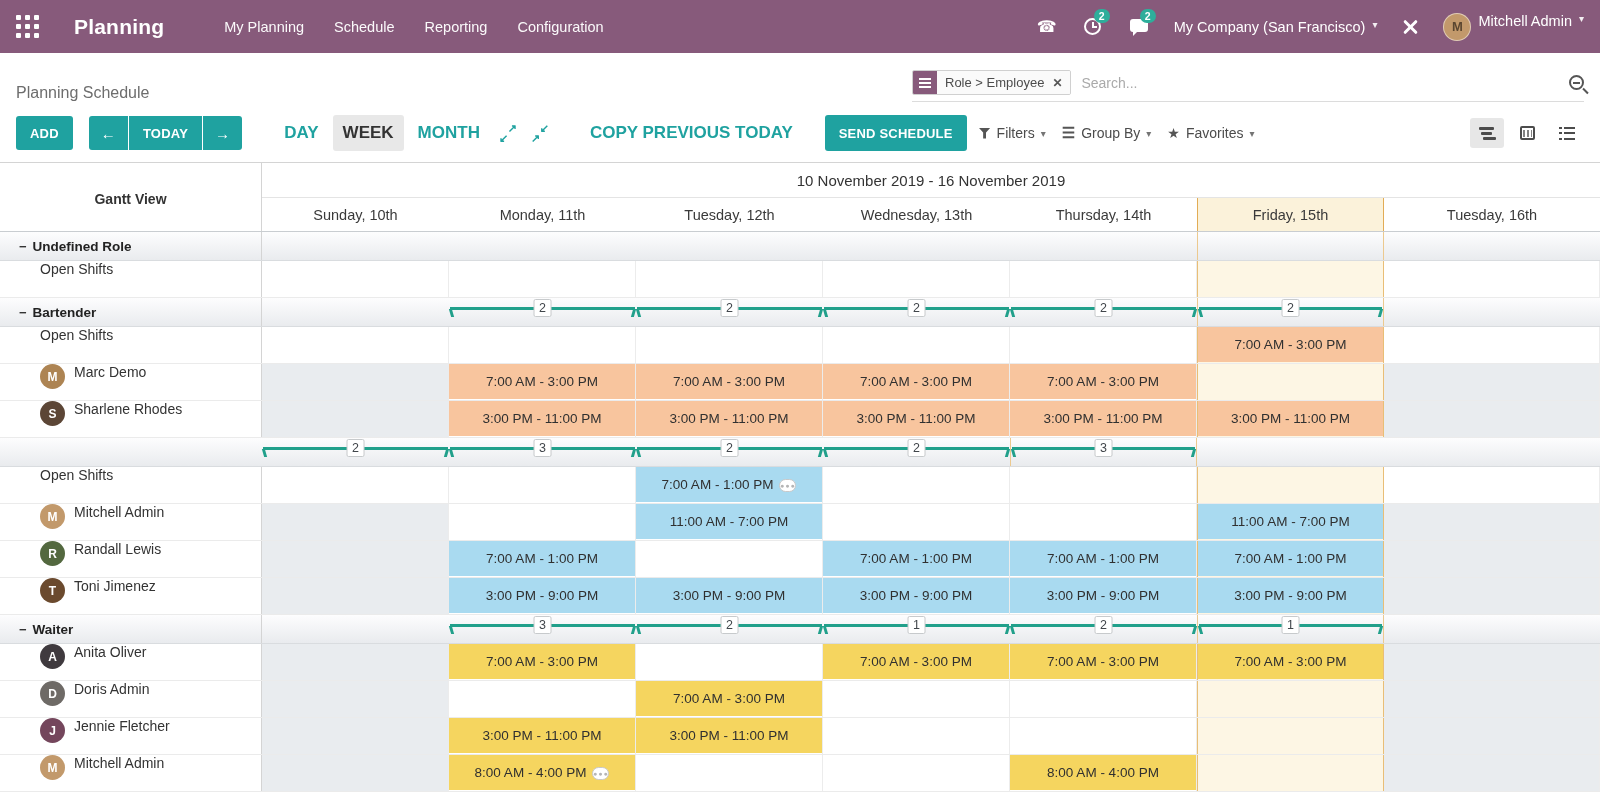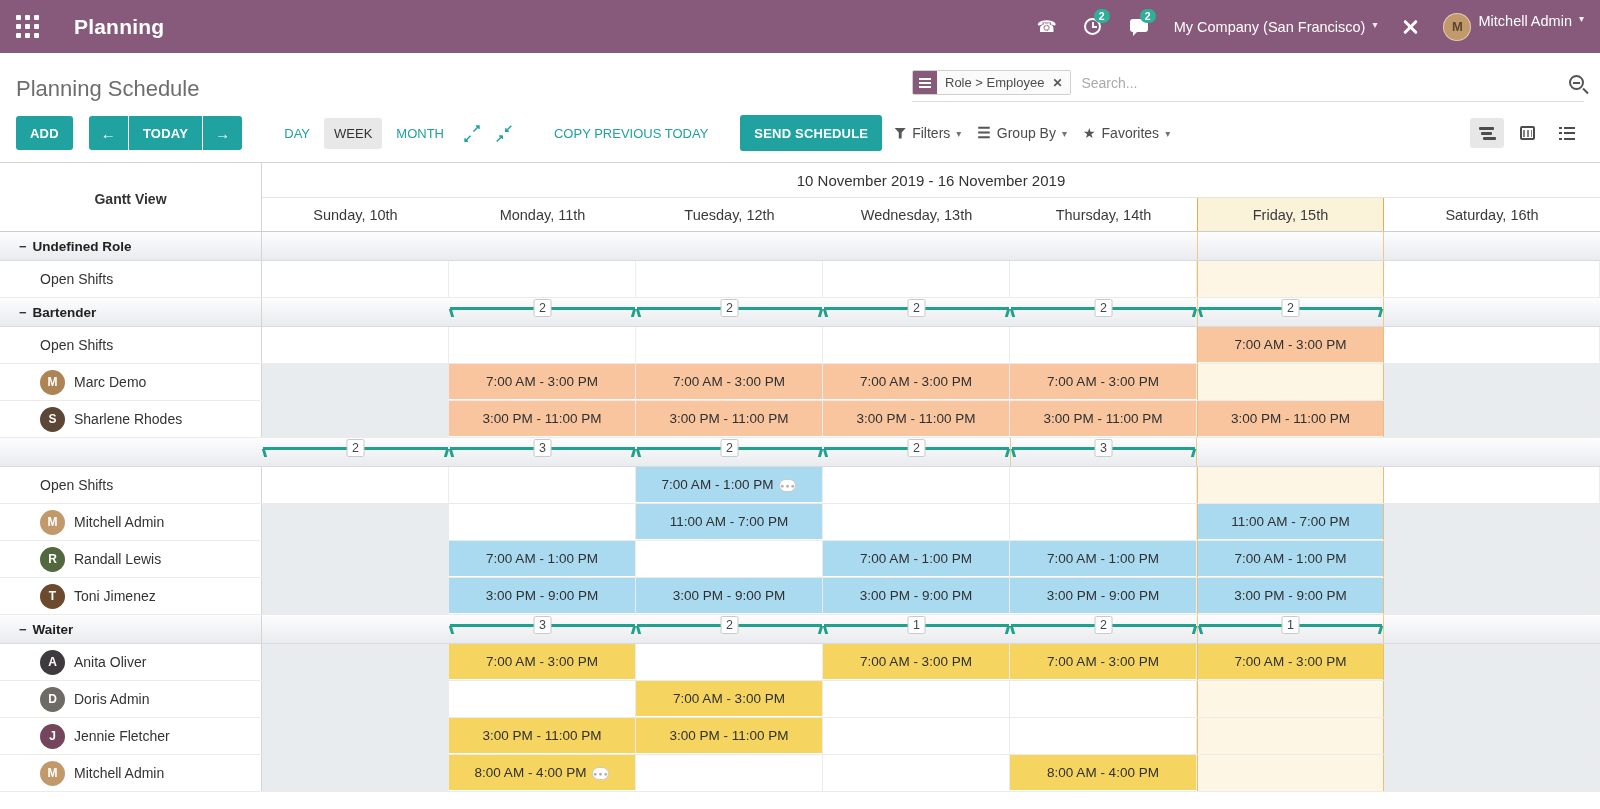--- a/index.html
+++ b/index.html
@@ -34,21 +34,21 @@
     width:3px; height:18px; background:#fff; border-radius:2px; }
   .tools-x:before { transform:rotate(45deg); }
   .tools-x:after  { transform:rotate(-45deg); }
   .avatar-nav { width:28px; height:28px; border-radius:50%; background:#C2996B; color:#5a4630;
     display:flex; align-items:center; justify-content:center; font-size:13px; font-weight:bold;
     border:1px solid rgba(255,255,255,.5); }
 
   
   .cp { padding:0 16px; }
   .cp-top { display:flex; align-items:flex-end; justify-content:space-between; height:51px; }
-  .page-title { font-size:22px; color:#6d6d6d; padding-bottom:2px; }
+  .page-title { font-size:16px; color:#6d6d6d; padding-bottom:2px; }
   .searchbar { width:672px; display:flex; align-items:center; border-bottom:1px solid #dcdcdc;
     padding-bottom:6px; margin-bottom:2px; }
   .facet { display:flex; align-items:stretch; border:1px solid #d0d0d0; border-radius:2px;
     overflow:hidden; font-size:13px; }
   .facet-ico { background:#875A7B; width:24px; display:flex; align-items:center; justify-content:center; }
   .facet-ico span { width:12px; height:10px; border-top:2px solid #fff; border-bottom:2px solid #fff;
     position:relative; }
   .facet-ico span:before { content:""; position:absolute; left:0; top:2px; width:12px; height:2px; background:#fff; }
   .facet-val { background:#fafafa; display:flex; align-items:center; gap:8px; padding:4px 8px; color:#4c4c4c; }
   .facet-x { cursor:pointer; color:#555; font-weight:bold; font-size:12px; }
@@ -61,21 +61,21 @@
 
   .cp-bot { display:flex; align-items:center; height:58px; gap:8px; }
   .btn { background:#1FA2A0; color:#fff; font-weight:bold; font-size:13px; border:none;
     border-radius:3px; height:34px; padding:0 14px; cursor:pointer; letter-spacing:.2px; }
   .btn.arrow { font-size:15px; padding:0 12px; }
   .btn-group { display:flex; gap:1px; margin-left:8px; }
   .btn-group .btn { border-radius:0; }
   .btn-group .btn:first-child { border-radius:3px 0 0 3px; }
   .btn-group .btn:last-child { border-radius:0 3px 3px 0; }
   .scale { display:flex; align-items:center; gap:4px; margin-left:24px; }
-  .lnk { color:#1FA2A0; font-weight:normal; font-size:13px; padding:8px 10px; cursor:pointer; border-radius:3px; }
+  .lnk { color:#1FA2A0; font-weight:bold; font-size:17px; padding:8px 10px; cursor:pointer; border-radius:3px; }
   .lnk.active { background:#e8e8e8; color:#333; }
   .zoomic { position:relative; width:20px; height:20px; margin:0 4px; cursor:pointer; color:#1FA2A0; }
   .zoomic span { position:absolute; font-size:11px; font-weight:bold; line-height:10px; }
   .exp .a1 { right:1px; top:0; } .exp .a2 { left:1px; bottom:0; }
   .col .a1 { right:1px; top:0; } .col .a2 { left:1px; bottom:0; }
   .copy-lnk { margin-left:18px; }
   .send { margin-left:14px; height:36px; }
   .dd { display:flex; align-items:center; gap:6px; color:#4c4c4c; font-size:14px; cursor:pointer;
     padding:6px 4px; }
   .dd:first-of-type { margin-left:26px; }
@@ -121,21 +121,21 @@
   .gday.today { border-left:1px solid #ecc98f; border-right:1px solid #ecc98f; }
   .cbar { position:absolute; left:1px; right:1px; top:9px; height:9px; border-top:3px solid #21A08B; }
   .cbar:before, .cbar:after { content:""; position:absolute; top:-1px; width:3px; height:8px; background:#21A08B; }
   .cbar:before { left:0; transform:skewX(16deg); }
   .cbar:after { right:0; transform:skewX(-16deg); }
   .cnt { position:absolute; top:-11px; left:50%; transform:translateX(-50%); background:#fff;
     border:1px solid #c7cacc; border-radius:2px; font-size:12.5px; color:#41464b;
     padding:0 5px; line-height:16px; }
 
   .row-data { height:37px; border-bottom:1px solid #ebebeb; }
-  .row-data .lcell { display:flex; align-items:center; padding-left:40px; font-size:14px; color:#333;
+  .row-data .lcell { display:flex; padding-left:40px; font-size:14px; color:#333;
     background:#fff; }
   .avatar { width:25px; height:25px; border-radius:50%; margin-right:9px; flex:0 0 25px;
     display:flex; align-items:center; justify-content:center; color:#fff; font-size:12px; font-weight:bold; }
   .cell { position:relative; border-right:1px solid #ececec; }
   .cell.gray { background:#E9ECEF; }
   .cell.today { background:#FDF6E4; border-left:1px solid #E9BE76; border-right:1px solid #E9BE76; }
   .shiftblk { position:absolute; inset:0 0 1px 0; display:flex; align-items:center; justify-content:center;
     gap:6px; font-size:13.5px; color:#303030; cursor:pointer; }
   .bubble { width:17px; height:13px; background:#fff; border:1px solid #c9c9c9; border-radius:7px;
     display:inline-flex; align-items:center; justify-content:center; color:#b5b5b5;
@@ -150,20 +150,26 @@
       <i></i>
       <i></i>
       <i></i>
       <i></i>
       <i></i>
       <i></i>
       <i></i>
       <i></i>
   </div>
   <div class="brand">Planning</div>
+  <div class="nav-menu">
+    <span class="itm">My Planning</span>
+    <span class="itm">Schedule</span>
+    <span class="itm">Reporting</span>
+    <span class="itm">Configuration</span>
+  </div>
   <div class="nav-right">
     <div class="sysicon">
         <span class="phone-glyph">☎</span>
       </div>
     <div class="sysicon">
       <span class="clockicon"></span>
       <span class="badge">2</span>
     </div>
     <div class="sysicon">
       <span class="chaticon"></span>
@@ -267,21 +273,21 @@
     <div class="range">10 November 2019 - 16 November 2019</div>
   </div>
   <div class="grow hd2">
     <div class="lcell"></div>
     <div class="day">Sunday, 10th</div>
     <div class="day">Monday, 11th</div>
     <div class="day">Tuesday, 12th</div>
     <div class="day">Wednesday, 13th</div>
     <div class="day">Thursday, 14th</div>
     <div class="day today">Friday, 15th</div>
-    <div class="day">Saturday, 16th</div>
+    <div class="day">Tuesday, 16th</div>
   </div>
   <div id="gantt-body">
       <div class="grow row-group">
         <div class="lcell glabel">
           <span class="collapse-ico"></span>
           <span>Undefined Role</span>
         </div>
         <div class="gday"></div>
         <div class="gday"></div>
         <div class="gday"></div>

